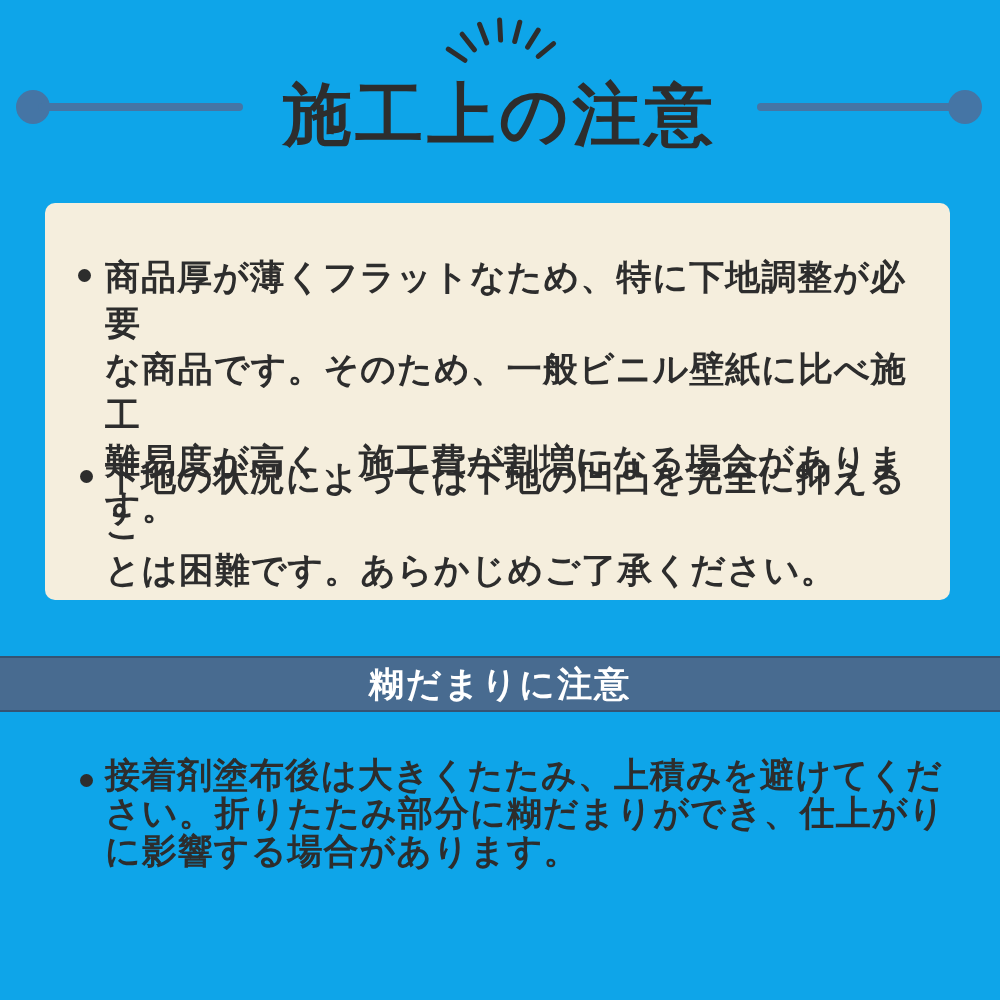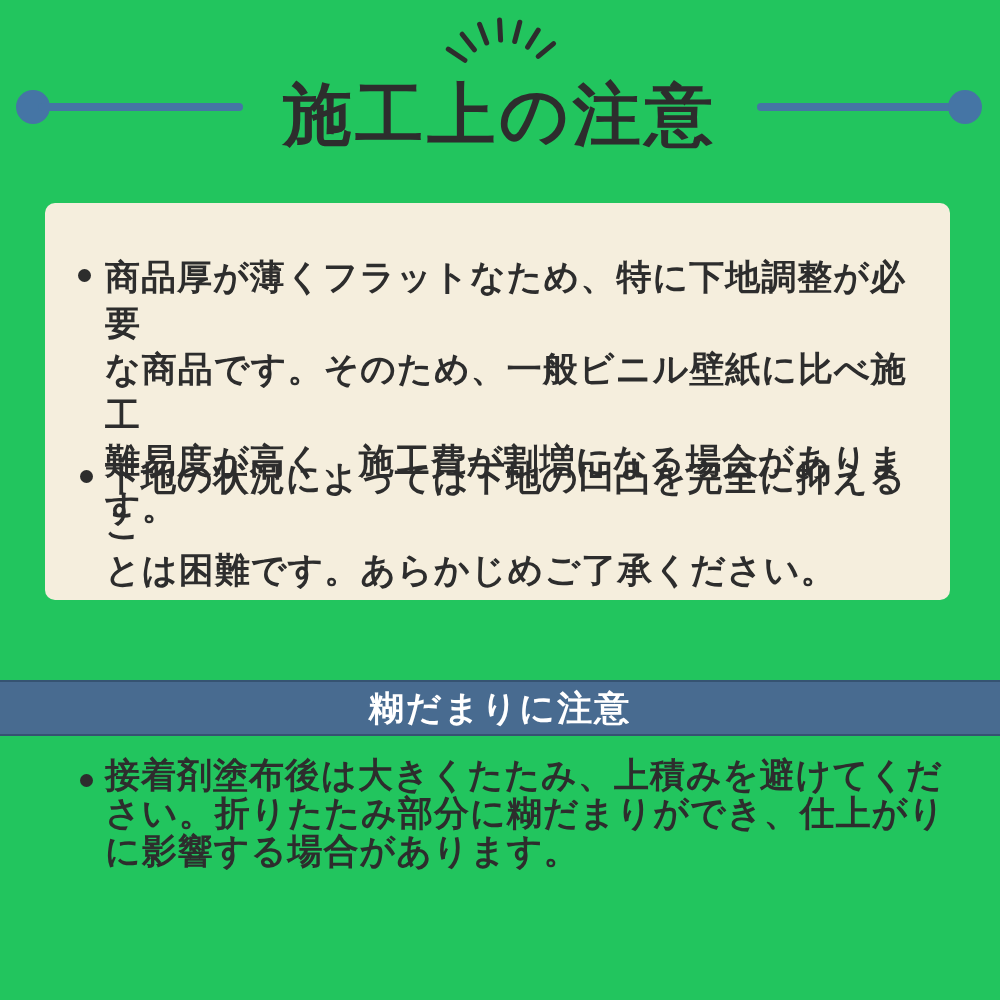--- a/index.html
+++ b/index.html
@@ -7,21 +7,21 @@
     --banner-blue:#486B90;
     --panel-beige:#F5EEDD;
     --text-dark:#2D2D2D;
   }
   *{margin:0;padding:0;box-sizing:border-box;}
   html,body{background:#fff;}
   body{font-family:"Liberation Sans","DejaVu Sans",sans-serif;}
   .canvas{
     position:relative;
     width:1000px;height:1000px;
-    background:#22c55e;
+    background:#0ea5e9;
     overflow:hidden;
     color:var(--text-dark);
   }
   
   .sparkle{position:absolute;left:420px;top:8px;width:170px;height:80px;}
   .sparkle line{stroke:var(--text-dark);stroke-width:5;stroke-linecap:round;}
   
   .rule{position:absolute;height:8px;background:var(--accent-blue);border-radius:4px;}
   .rule-left{left:38px;top:103px;width:205px;}
   .rule-right{left:757px;top:103px;width:205px;}
@@ -54,21 +54,21 @@
   .panel .b1-dot{left:33px;top:66px;}
   .panel .b1-text{left:60px;top:51px;width:830px;}
   .panel .b2-dot{left:35px;top:267px;}
   .panel .b2-text{left:60px;top:252px;width:830px;}
   
   .banner{
     position:absolute;left:0;top:656px;width:1000px;height:56px;
     background:var(--banner-blue);
     border-top:2px solid rgba(20,40,60,0.35);
     border-bottom:2px solid rgba(20,40,60,0.35);
-    display:flex;align-items:center;justify-content:center;margin-top:24px;
+    display:flex;align-items:center;justify-content:center;
   }
   .banner-label{
     color:#ffffff;font-size:35px;font-weight:700;letter-spacing:2px;
   }
   
   .b3-dot{left:80px;top:774px;}
   .b3-text{left:105px;top:756px;width:860px;line-height:38px;}
 </style>
 </head>
 <body>

